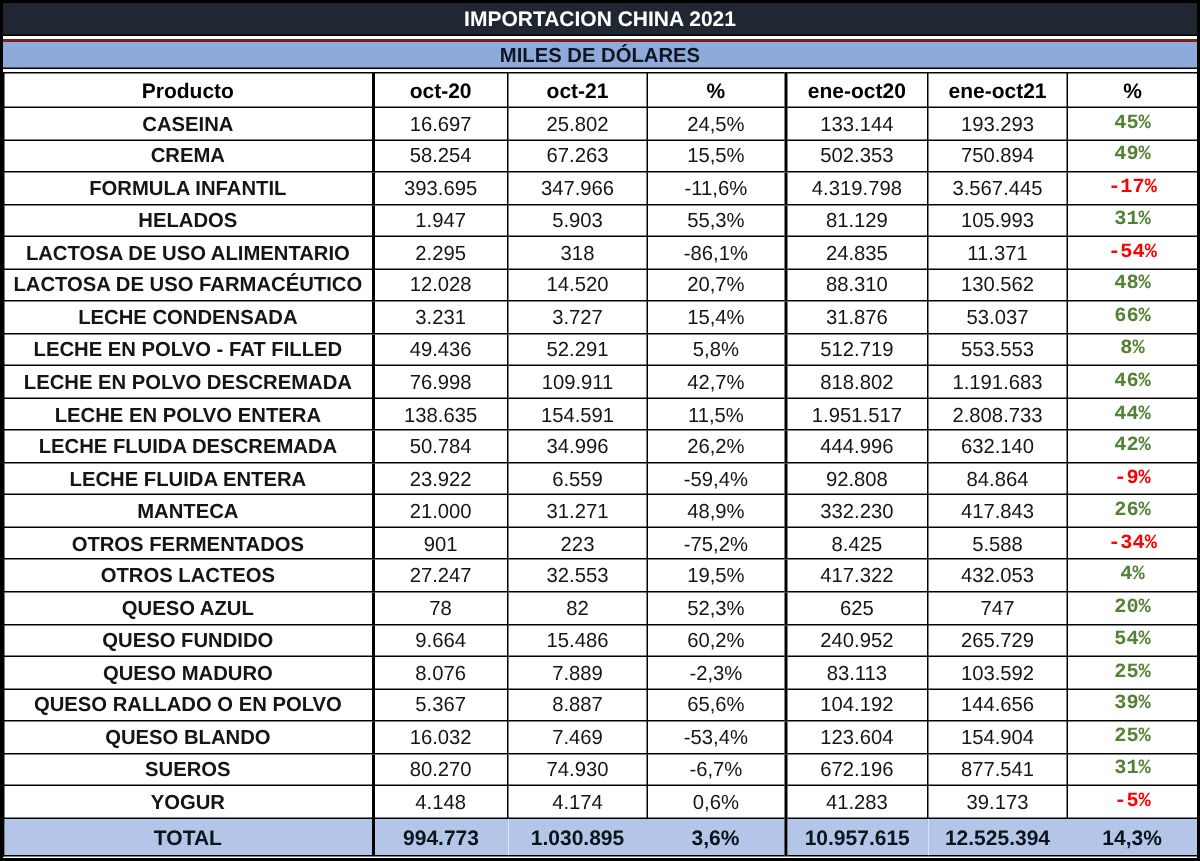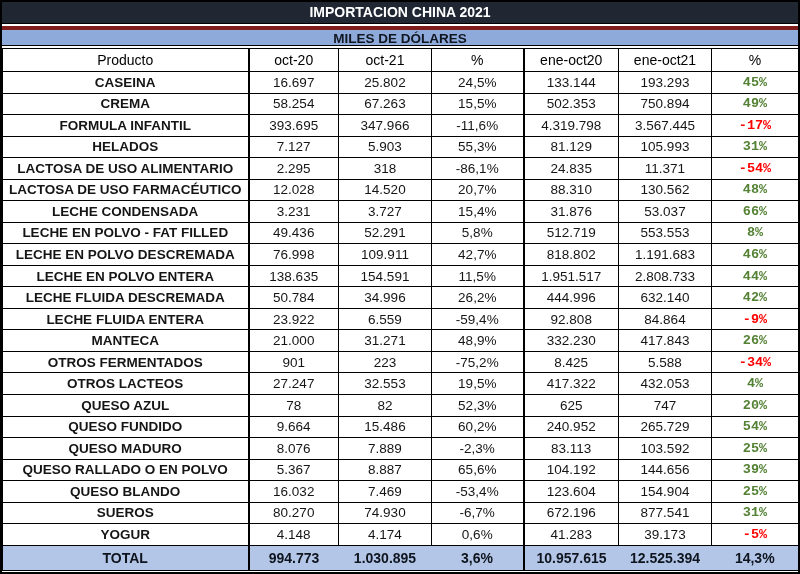--- a/index.html
+++ b/index.html
@@ -27,21 +27,21 @@
   .gap { height: 2px; background: #fff; }
 
   .subtitle-bar {
     height: 20px;
     line-height: 18px;
     background: var(--subtitle-bg, #8EAADB);
     color: #10161f;
     font-weight: bold;
     font-size: 13.5px;
     text-align: center;
-    border-top: 4px solid #7f1d1d;
+    border-top: 2px solid #7f1d1d;
     border-bottom: 1px solid #000;
   }
 
   table.data {
     width: 100%;
     height: 523px;
     border-collapse: collapse;
     table-layout: fixed;
   }
   table.data td {
@@ -60,21 +60,21 @@
 
   col.c-product { width: 246px; }
   col.c-oct20   { width: 90px; }
   col.c-oct21   { width: 93px; }
   col.c-pct     { width: 92px; }
   col.c-ytd20   { width: 95px; }
   col.c-ytd21   { width: 93px; }
   col.c-ytdpct  { width: 87px; }
 
   tr.head-row { height: 23px; }
-  tr.head-row td { font-weight: normal; font-size: 14px; color: #000; }
+  tr.head-row td { font-weight: bold; font-size: 14px; color: #000; }
 
   td.product { font-weight: bold; font-size: 12.5px; color: #000; }
   td.ytd { font-weight: bold; font-family: Liberation Mono, monospace; }
   td.ytd.positive { color: var(--positive, #548235); }
   td.ytd.negative { color: var(--negative, #FF0000); }
 
   tr.total-row { height: 25px; margin-top: 45px; }
   tr.total-row td {
     background: var(--total-bg, #B4C6E7);
     font-weight: bold;
@@ -135,21 +135,21 @@
     <td class="product">FORMULA INFANTIL</td>
     <td>393.695</td>
     <td>347.966</td>
     <td>-11,6%</td>
     <td>4.319.798</td>
     <td>3.567.445</td>
     <td class="ytd negative">-17%</td>
   </tr>
         <tr>
     <td class="product">HELADOS</td>
-    <td>7.127</td>
+    <td>1.947</td>
     <td>5.903</td>
     <td>55,3%</td>
     <td>81.129</td>
     <td>105.993</td>
     <td class="ytd positive">31%</td>
   </tr>
         <tr>
     <td class="product">LACTOSA DE USO ALIMENTARIO</td>
     <td>2.295</td>
     <td>318</td>

